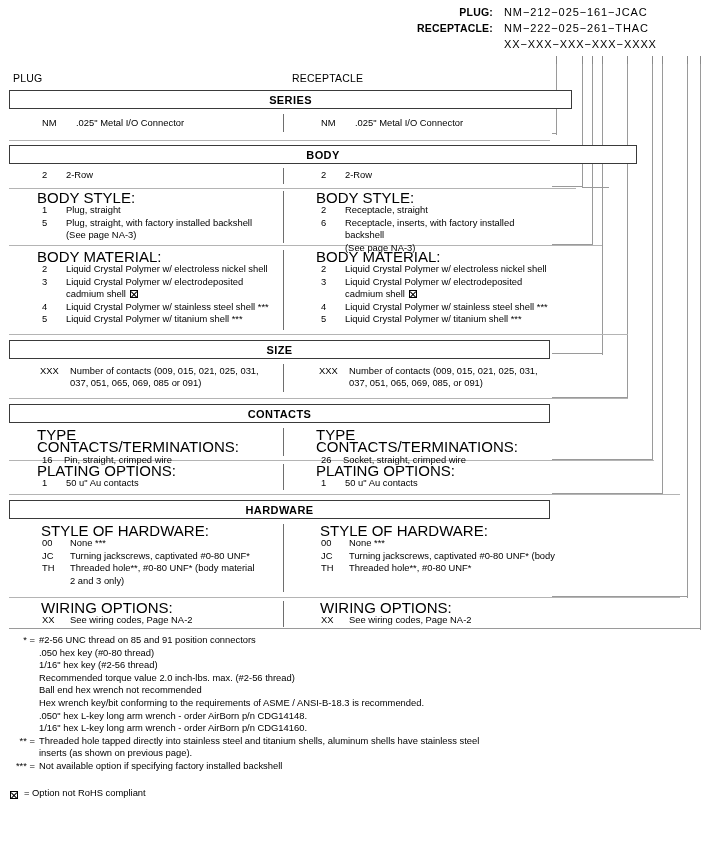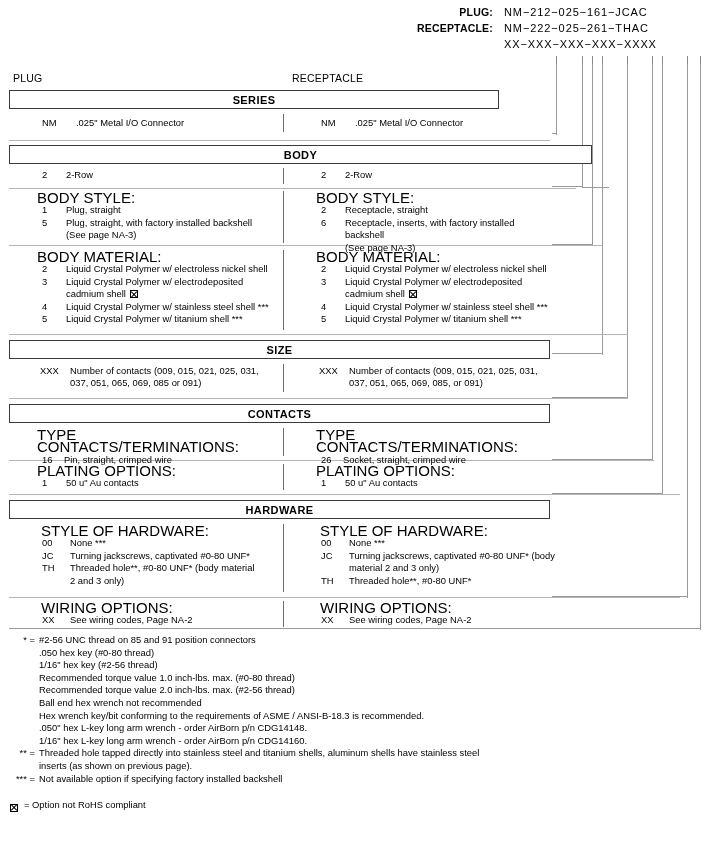--- a/index.html
+++ b/index.html
@@ -110,40 +110,40 @@
 <div class="abs" style="left:552px;top:353px;width:51px;height:1px;background:#9a9a9a;"></div>
 <div class="abs" style="left:552px;top:397px;width:76px;height:1px;background:#9a9a9a;"></div>
 <div class="abs" style="left:552px;top:459px;width:101px;height:1px;background:#9a9a9a;"></div>
 <div class="abs" style="left:552px;top:493px;width:111px;height:1px;background:#9a9a9a;"></div>
 <div class="abs" style="left:552px;top:596px;width:136px;height:1px;background:#9a9a9a;"></div>
 <div class="abs" style="left:9px;  top:628px;width:692px;height:1px;background:#9a9a9a;"></div>
 
 <div class="colhdr" style="left:13px;top:72px;">PLUG</div>
 <div class="colhdr" style="left:292px;top:72px;">RECEPTACLE</div>
 
-<div class="banner" style="top:90px;width:490px;">
+<div class="banner" style="top:90px;width:563px;">
   <span>SERIES</span>
 </div>
 <div class="hrule" style="top:140px;width:541px;"></div>
 <div class="vdiv" style="left:283px;top:114px;height:18px;"></div>
 
 <div class="cellgrp" style="left:13px;top:117px;width:262px;">
   <div class="ln">
     <div class="code w-nm">NM</div>
     <div class="txt">.025" Metal I/O Connector</div>
   </div>
 </div>
 <div class="cellgrp" style="left:292px;top:117px;width:250px;">
   <div class="ln">
     <div class="code w-nm">NM</div>
     <div class="txt">.025" Metal I/O Connector</div>
   </div>
 </div>
 
-<div class="banner" style="top:145px;width:583px;">
+<div class="banner" style="top:145px;width:628px;">
   <span>BODY</span>
 </div>
 <div class="hrule" style="top:188px;width:567px;"></div>
 <div class="vdiv" style="left:283px;top:168px;height:16px;"></div>
 
 <div class="cellgrp" style="left:13px;top:169px;width:262px;">
   <div class="ln">
     <div class="code w-num">2</div>
     <div class="txt">2-Row</div>
   </div>
@@ -341,21 +341,20 @@
   <div class="ln">
     <div class="code w-hw">00</div>
     <div class="txt">None ***</div>
   </div>
   <div class="ln">
     <div class="code w-hw">JC</div>
     <div class="txt">Turning jackscrews, captivated #0-80 UNF* (body</div>
   </div>
   <div class="ln">
     <div class="code w-hw"></div>
-    <div class="txt">material 2 and 3 only)</div>
   </div>
   <div class="ln">
     <div class="code w-hw">TH</div>
     <div class="txt">Threaded hole**, #0-80 UNF*</div>
   </div>
 </div>
 
 <div class="vdiv" style="left:283px;top:601px;height:26px;"></div>
 
 <div class="cellgrp" style="left:13px;top:602px;width:268px;">
@@ -374,21 +373,20 @@
 </div>
 
 <div id="notes">
 
   <div class="note">
     <div class="note-mark">* =</div>
     <div class="note-body">#2-56 UNC thread on 85 and 91 position connectors</div>
   </div>
   <div class="note-sub">.050 hex key (#0-80 thread)</div>
   <div class="note-sub">1/16" hex key (#2-56 thread)</div>
-  <div class="note-sub">Recommended torque value 1.0 inch-lbs. max. (#0-80 thread)</div>
   <div class="note-sub">Recommended torque value 2.0 inch-lbs. max. (#2-56 thread)</div>
   <div class="note-sub">Ball end hex wrench not recommended</div>
   <div class="note-sub">Hex wrench key/bit conforming to the requirements of ASME / ANSI-B-18.3 is recommended.</div>
   <div class="note-sub">.050" hex L-key long arm wrench - order AirBorn p/n CDG14148.</div>
   <div class="note-sub">1/16" hex L-key long arm wrench - order AirBorn p/n CDG14160.</div>
 
   <div class="note">
     <div class="note-mark">** =</div>
     <div class="note-body">Threaded hole tapped directly into stainless steel and titanium shells, aluminum shells have stainless steel</div>
   </div>

